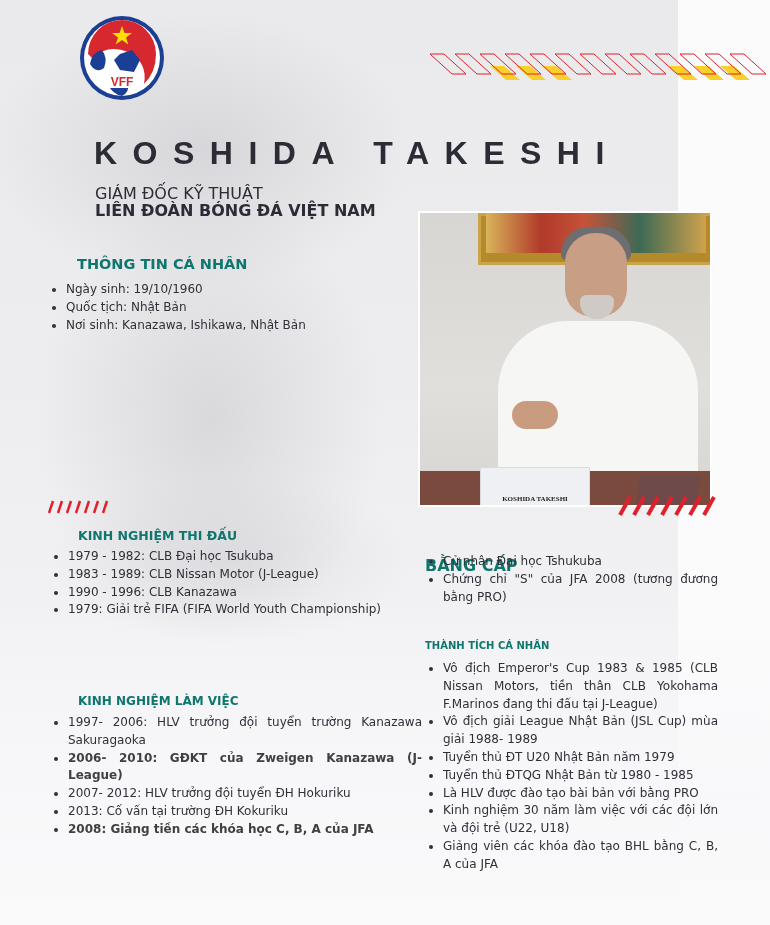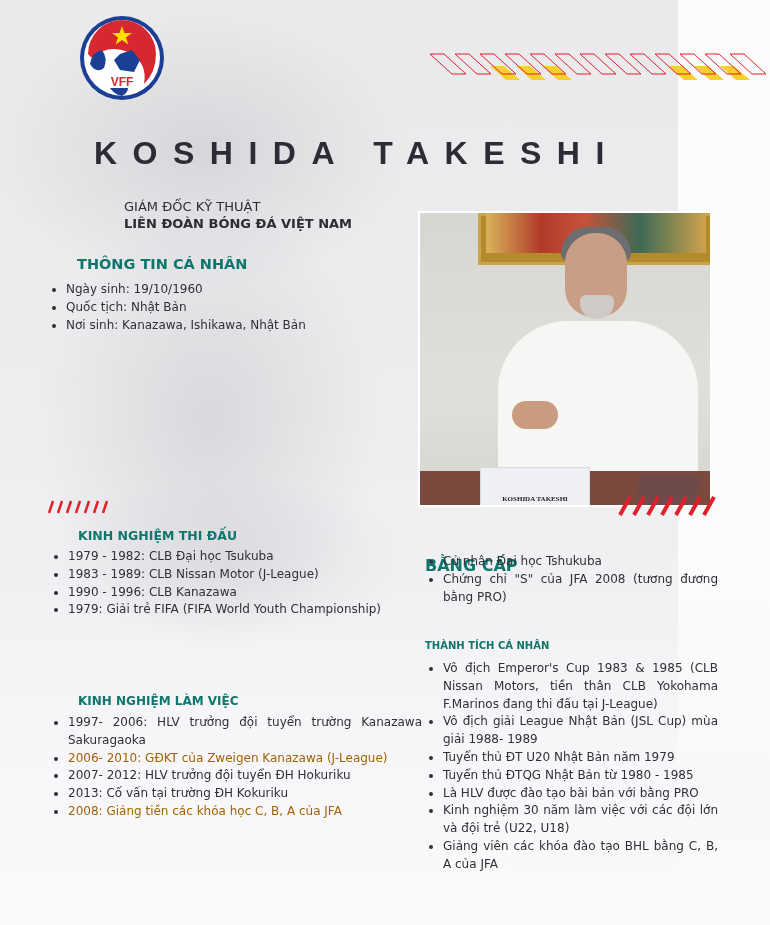--- a/index.html
+++ b/index.html
@@ -32,21 +32,21 @@
 
   
   .top-stripes { position: absolute; left: 428px; top: 52px; width: 342px; height: 28px; }
 
   .name {
     position: absolute; left: 94px; top: 135px;
     font-family: "Liberation Sans", sans-serif; font-weight: 700;
     font-size: 32px; letter-spacing: 15.5px; color: #2b2c35;
     white-space: nowrap;
   }
-  .subtitle { position: absolute; left: 95px; top: 198px; font-size: 13px; color: #2b2c35; line-height: 17px; margin-left: 29px; }
+  .subtitle { position: absolute; left: 95px; top: 185px; font-size: 16px; color: #2b2c35; line-height: 17px; }
   .subtitle .l1 { font-weight: 400; }
   .subtitle .l2 { font-weight: 700; }
 
   .photo {
     position: absolute; left: 418px; top: 211px; width: 294px; height: 296px;
     background: #dcdad6; overflow: hidden;
     border: 2px solid #fff;
   }
   .photo .wall { position: absolute; inset: 0; background: linear-gradient(180deg,#d8d6d3 0%, #e0dfdc 60%, #d7d5d2 100%); }
   .photo .frame { position: absolute; left: 58px; top: 0; width: 236px; height: 52px; background: #b58a2b; border: 3px solid #c9a44a; }
@@ -61,21 +61,21 @@
   .photo .nameplate span { position: absolute; left: 0; right: 0; bottom: 5px; text-align: center; font-family: "Liberation Serif", serif; font-size: 7px; font-weight: 700; color: #222; }
   .photo .book { position: absolute; left: 218px; top: 262px; width: 60px; height: 30px; background: #6f4a4a; transform: skewX(-8deg); }
 
   .red-slashes-photo { position: absolute; left: 618px; top: 495px; width: 100px; height: 22px; }
   .red-slashes-left { position: absolute; left: 47px; top: 500px; width: 64px; height: 14px; }
 
   .section-title { position: absolute; font-weight: 700; color: #0f766e; white-space: nowrap; }
   ul.list { position: absolute; list-style: none; font-size: 12px; line-height: 17.8px; color: #2f3038; }
   ul.list li { position: relative; padding-left: 18px; }
   ul.list li::before { content: ""; position: absolute; left: 4px; top: 7px; width: 4px; height: 4px; border-radius: 50%; background: #2f3038; }
-  ul.list li.bold { font-weight: 400; color: #a16207; }
+  ul.list li.bold { font-weight: 700; color: #404040; }
   ul.justify li { text-align: justify; }
 
   #s-info-title { left: 77px; top: 256px; font-size: 14.5px; }
   #s-info-list { left: 48px; top: 281px; width: 330px; }
 
   #s-play-title { left: 78px; top: 528px; font-size: 12.5px; }
   #s-play-list { left: 50px; top: 548px; width: 370px; }
 
   #s-work-title { left: 78px; top: 694px; font-size: 12px; }
   #s-work-list { left: 50px; top: 714px; width: 372px; }

